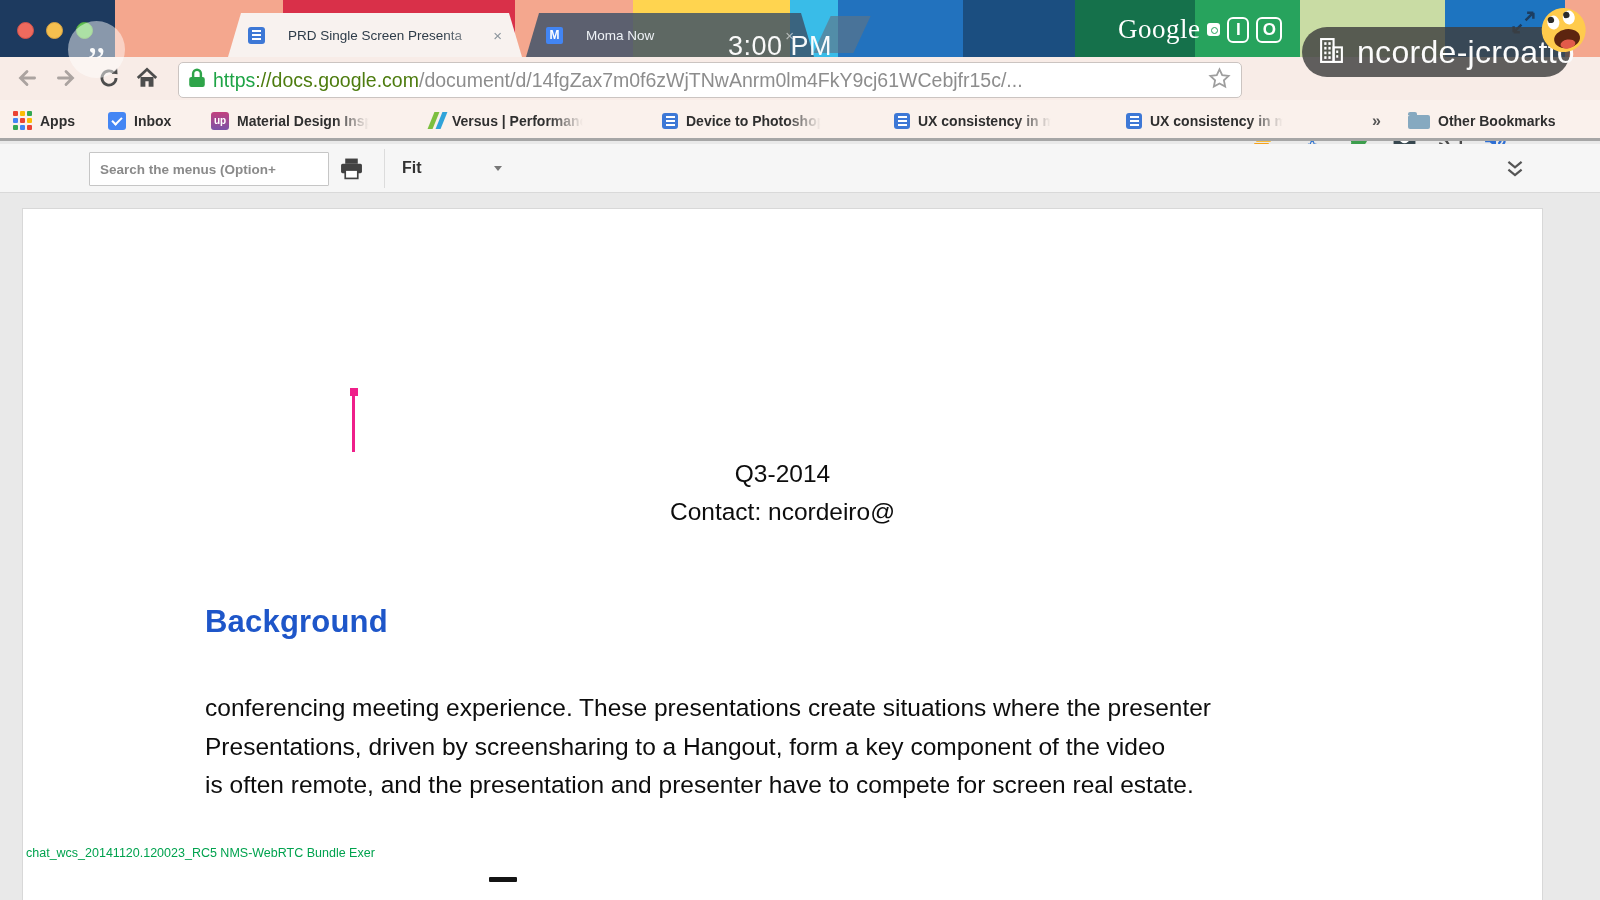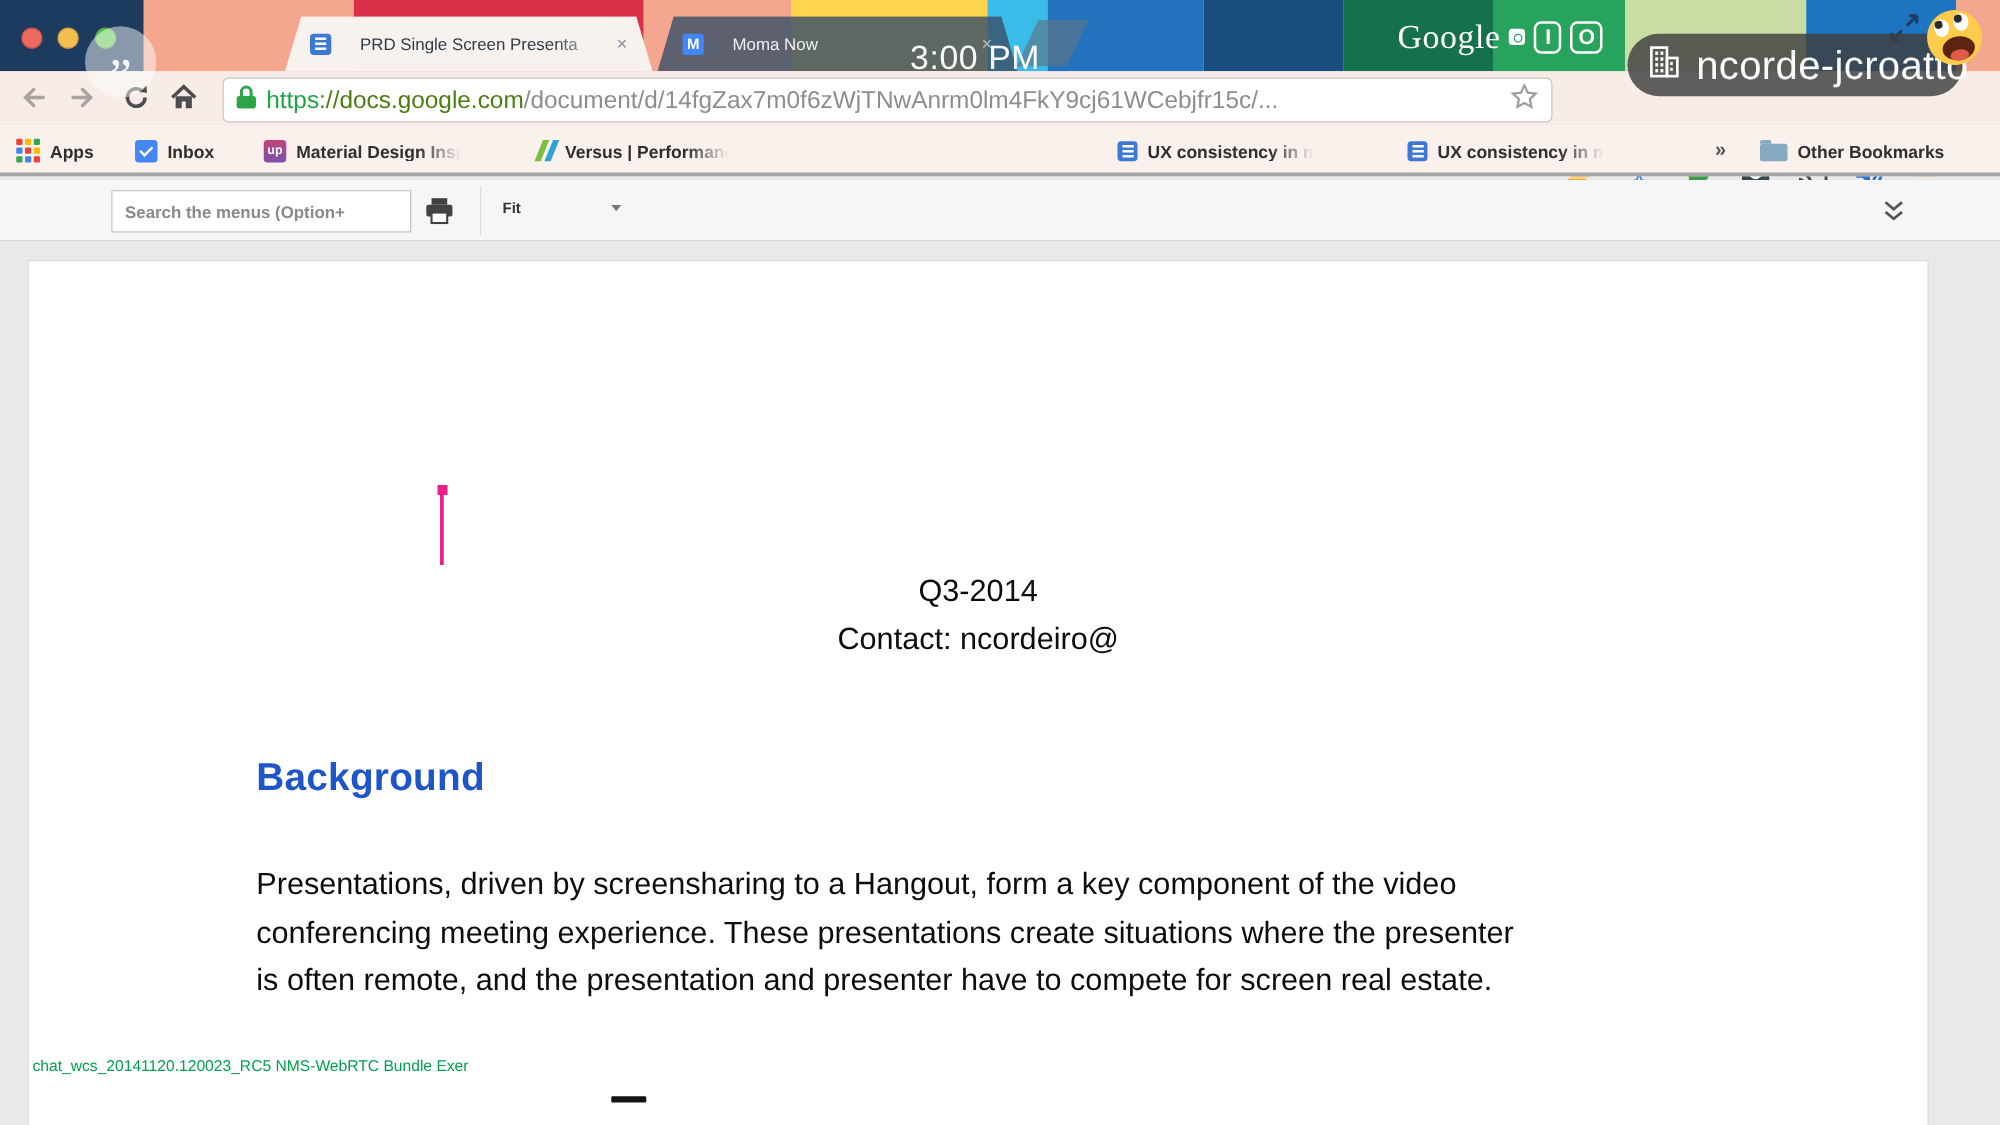--- a/index.html
+++ b/index.html
@@ -83,21 +83,21 @@
   .folder-ic::before{content:"";position:absolute;top:-3px;left:0;width:9px;height:3px;background:#86a9c0;border-radius:2px 2px 0 0;}
   .bm-doc{width:16px;height:16px;}
 
   
   .docs-toolbar{position:absolute;top:144px;left:0;width:1600px;height:49px;background:#f6f6f6;border-bottom:1px solid #d9d9d9;}
   .menu-search{position:absolute;left:89px;top:8px;width:240px;height:34px;border:1px solid #c6c6c6;background:#fff;
       font-size:13.5px;padding:0 10px;color:#555;border-radius:1px;font-family:"Liberation Sans",sans-serif;font-weight:700;}
   .menu-search::placeholder{color:#8a8a8a;opacity:1;}
   .print-btn{position:absolute;left:340px;top:14px;}
   .tb-divider{position:absolute;left:384px;top:5px;width:1px;height:39px;background:#dcdcdc;}
-  .zoom-btn{position:absolute;left:402px;top:15px;font-size:12px;font-weight:700;color:#333;display:flex;align-items:center;gap:72px;}
+  .zoom-btn{position:absolute;left:402px;top:15px;font-size:16px;font-weight:700;color:#333;display:flex;align-items:center;gap:72px;}
   .caret-down{width:0;height:0;border-left:4.5px solid transparent;border-right:4.5px solid transparent;border-top:5px solid #777;}
   .collapse-btn{position:absolute;left:1504px;top:15px;}
 
   
   .doc-area{position:absolute;top:194px;left:0;right:0;bottom:0;background:#e9e9e9;}
   .page{position:absolute;left:22px;top:14px;width:1521px;height:692px;background:#fff;
       border:1px solid #d8d8d8;border-bottom:none;}
   .doc-title{position:absolute;top:185px;left:0;width:100%;text-align:center;font-size:44px;color:#0d0d0d;white-space:nowrap;}
   .doc-sub{position:absolute;left:0;width:100%;text-align:center;font-size:24.5px;color:#0d0d0d;}
   .sub1{top:251px;} .sub2{top:289px;}
@@ -288,20 +288,26 @@
       <span class="versus-ic">
           <i style="background:#7cbf3f"></i>
           <i style="background:#2fa3d9"></i>
         </span>
       <span class="bm-label-fade">Versus | Performanc</span>
     </div>
     <div class="bm" style="left:211px;">
       <span class="up-ic">up</span>
       <span class="bm-label-fade">Material Design Insp</span>
     </div>
+    <div class="bm" style="left:662px;">
+      <span class="favicon-doc bm-doc">
+          <i></i>
+        </span>
+      <span class="bm-label-fade">Device to Photoshop</span>
+    </div>
     <div class="bm" style="left:894px;">
       <span class="favicon-doc bm-doc">
           <i></i>
         </span>
       <span class="bm-label-fade">UX consistency in m</span>
     </div>
     <div class="bm" style="left:1126px;">
       <span class="favicon-doc bm-doc">
           <i></i>
         </span>
@@ -337,22 +343,22 @@
   </div>
 
   <div class="doc-area">
     <div class="page">
       <div class="watermark">chat_wcs_20141120.120023_RC5 NMS-WebRTC Bundle Exer</div>
       <span class="caret-cursor"></span>
       <div class="doc-sub sub1">Q3-2014</div>
       <div class="doc-sub sub2">Contact: ncordeiro@</div>
       <div class="doc-heading">Background</div>
       <div class="para p1">
+        <div>conferencing meeting experience.  These presentations create situations where the presenter</div>
         <div>Presentations, driven by screensharing to a Hangout, form a key component of the video</div>
-        <div>conferencing meeting experience.  These presentations create situations where the presenter</div>
         <div>is often remote, and the presentation and presenter have to compete for screen real estate.</div>
       </div>
       <div class="text-sliver"></div>
     </div>
   </div>
 
   <span class="expand-ic">
     <svg width="27" height="27" viewBox="0 0 26 26">
         <path d="M15 11l7.5-7.5M22.5 3.5h-6M22.5 3.5v6" stroke="#1c3d60" stroke-width="2.4" fill="none"></path>
         <path d="M11 15l-7.5 7.5M3.5 22.5h6M3.5 22.5v-6" stroke="#1c3d60" stroke-width="2.4" fill="none"></path>

